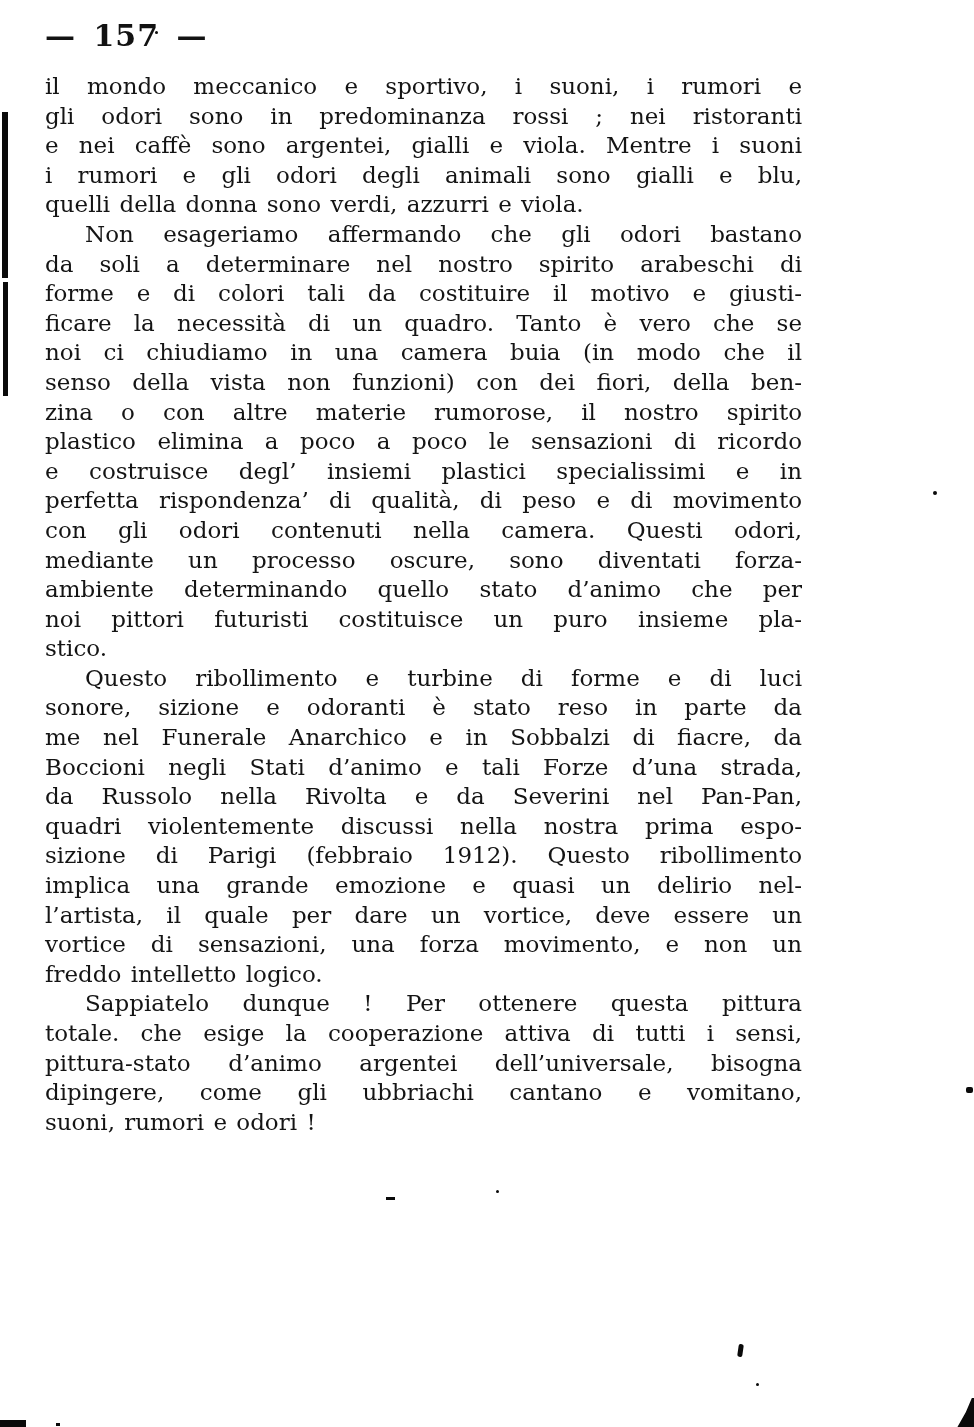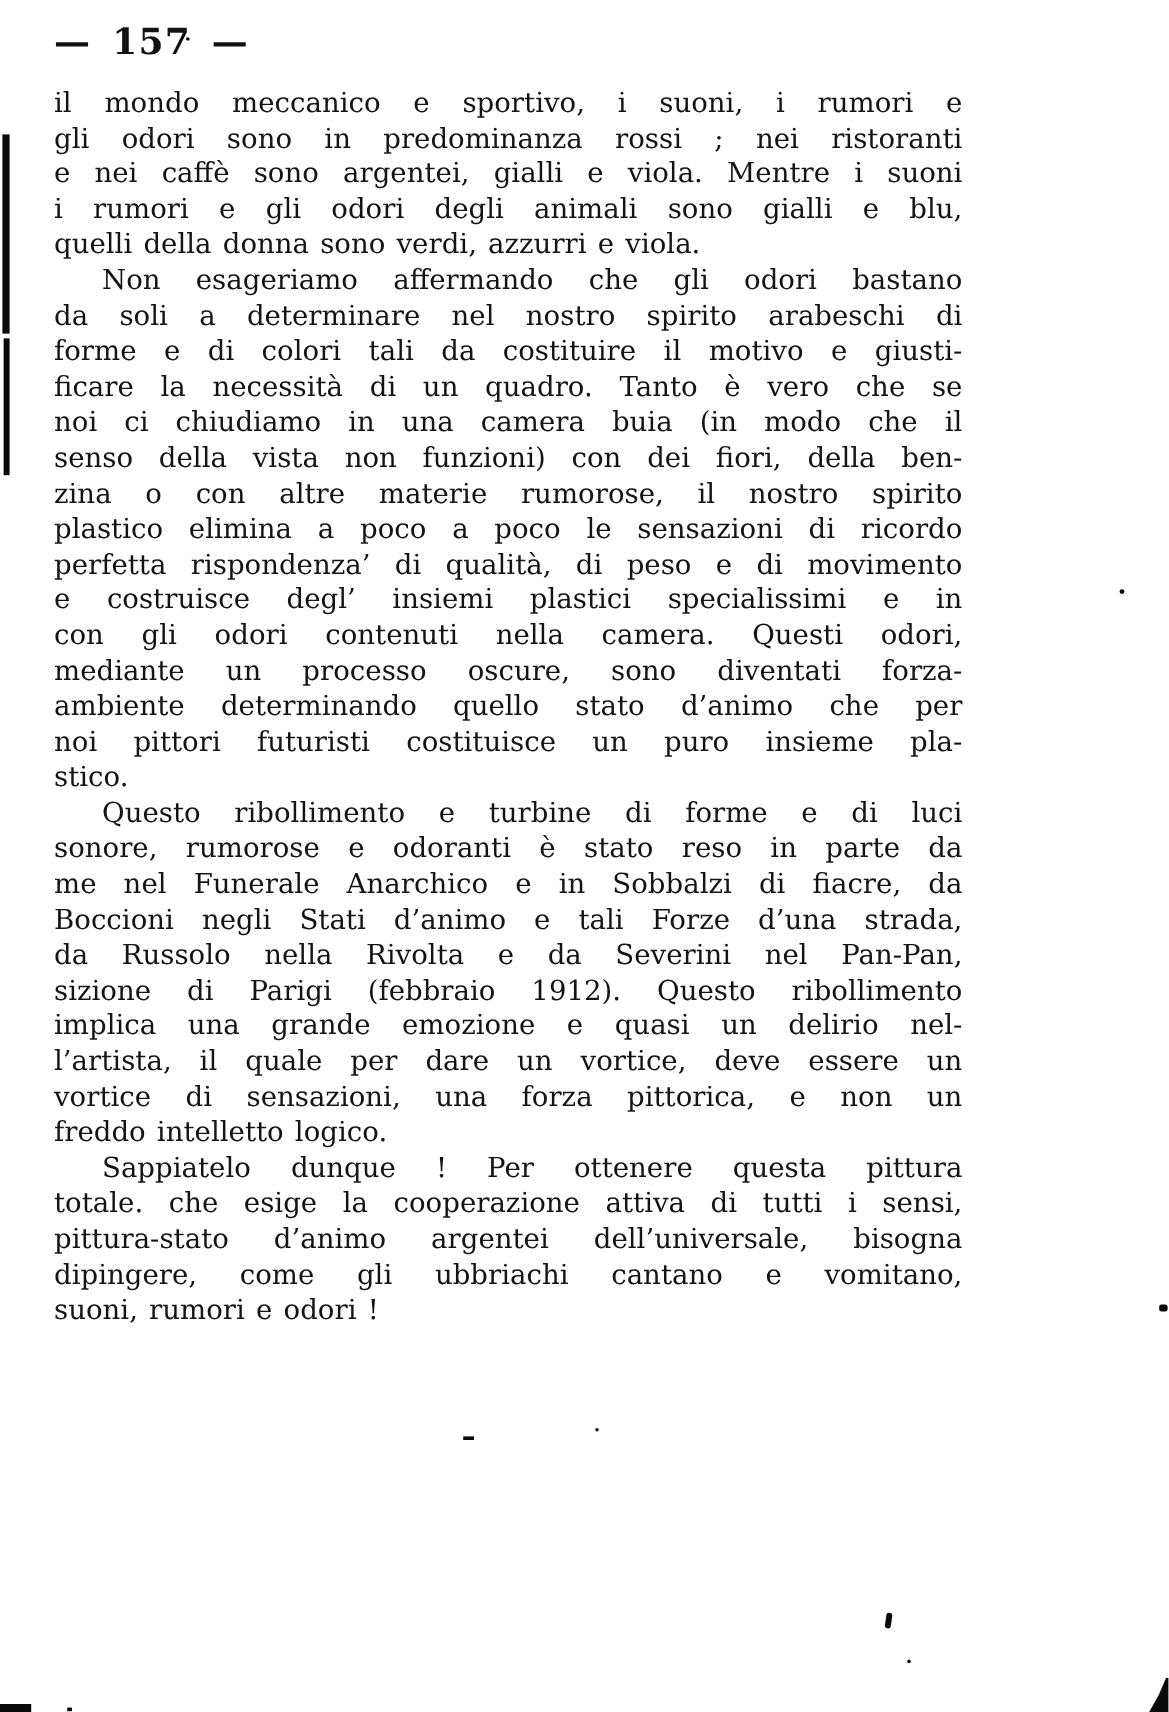--- a/index.html
+++ b/index.html
@@ -73,38 +73,39 @@
       </div>
     <div class="para">
         <div class="line indent"><span>Non esageriamo affermando che gli odori bastano</span></div>
         <div class="line"><span>da soli a determinare nel nostro spirito arabeschi di</span></div>
         <div class="line"><span>forme e di colori tali da costituire il motivo e giusti-</span></div>
         <div class="line"><span>ficare la necessità di un quadro. Tanto è vero che se</span></div>
         <div class="line"><span>noi ci chiudiamo in una camera buia (in modo che il</span></div>
         <div class="line"><span>senso della vista non funzioni) con dei fiori, della ben-</span></div>
         <div class="line"><span>zina o con altre materie rumorose, il nostro spirito</span></div>
         <div class="line"><span>plastico elimina a poco a poco le sensazioni di ricordo</span></div>
+        <div class="line"><span>e costruisce degl’ insiemi plastici specialissimi e in</span></div>
         <div class="line"><span>perfetta rispondenza’ di qualità, di peso e di movimento</span></div>
-        <div class="line"><span>e costruisce degl’ insiemi plastici specialissimi e in</span></div>
         <div class="line"><span>con gli odori contenuti nella camera. Questi odori,</span></div>
         <div class="line"><span>mediante un processo oscure, sono diventati forza-</span></div>
         <div class="line"><span>ambiente determinando quello stato d’animo che per</span></div>
         <div class="line"><span>noi pittori futuristi costituisce un puro insieme pla-</span></div>
         <div class="line last"><span>stico.</span></div>
       </div>
     <div class="para">
         <div class="line indent"><span>Questo ribollimento e turbine di forme e di luci</span></div>
-        <div class="line"><span>sonore, rumorose e odoranti è stato reso in parte da</span></div>
+        <div class="line"><span>sonore, sizione e odoranti è stato reso in parte da</span></div>
         <div class="line"><span>me nel </span><span class="it">Funerale Anarchico</span><span> e in </span><span class="it">Sobbalzi di fiacre</span><span>, da</span></div>
         <div class="line"><span>Boccioni negli </span><span class="it">Stati d’animo</span><span> e tali </span><span class="it">Forze d’una strada</span><span>,</span></div>
         <div class="line"><span>da Russolo nella </span><span class="it">Rivolta</span><span> e da Severini nel </span><span class="it">Pan-Pan</span><span>,</span></div>
+        <div class="line"><span>quadri violentemente discussi nella nostra prima espo-</span></div>
         <div class="line"><span>sizione di Parigi (febbraio 1912). Questo ribollimento</span></div>
         <div class="line"><span>implica una grande emozione e quasi un delirio nel-</span></div>
         <div class="line"><span>l’artista, il quale per dare un vortice, deve essere un</span></div>
-        <div class="line"><span>vortice di sensazioni, una forza pittorica, e non un</span></div>
+        <div class="line"><span>vortice di sensazioni, una forza movimento, e non un</span></div>
         <div class="line last"><span>freddo intelletto logico.</span></div>
       </div>
     <div class="para">
         <div class="line indent"><span>Sappiatelo dunque ! Per ottenere questa </span><span class="it">pittura</span></div>
         <div class="line"><span class="it">totale</span><span>. che esige la cooperazione attiva di tutti i sensi,</span></div>
         <div class="line"><span class="it">pittura-stato d’animo argentei dell’universale</span><span>, bisogna</span></div>
         <div class="line"><span>dipingere, come gli ubbriachi cantano e vomitano,</span></div>
         <div class="line last"><span>suoni, rumori e odori !</span></div>
       </div>
   </div>

